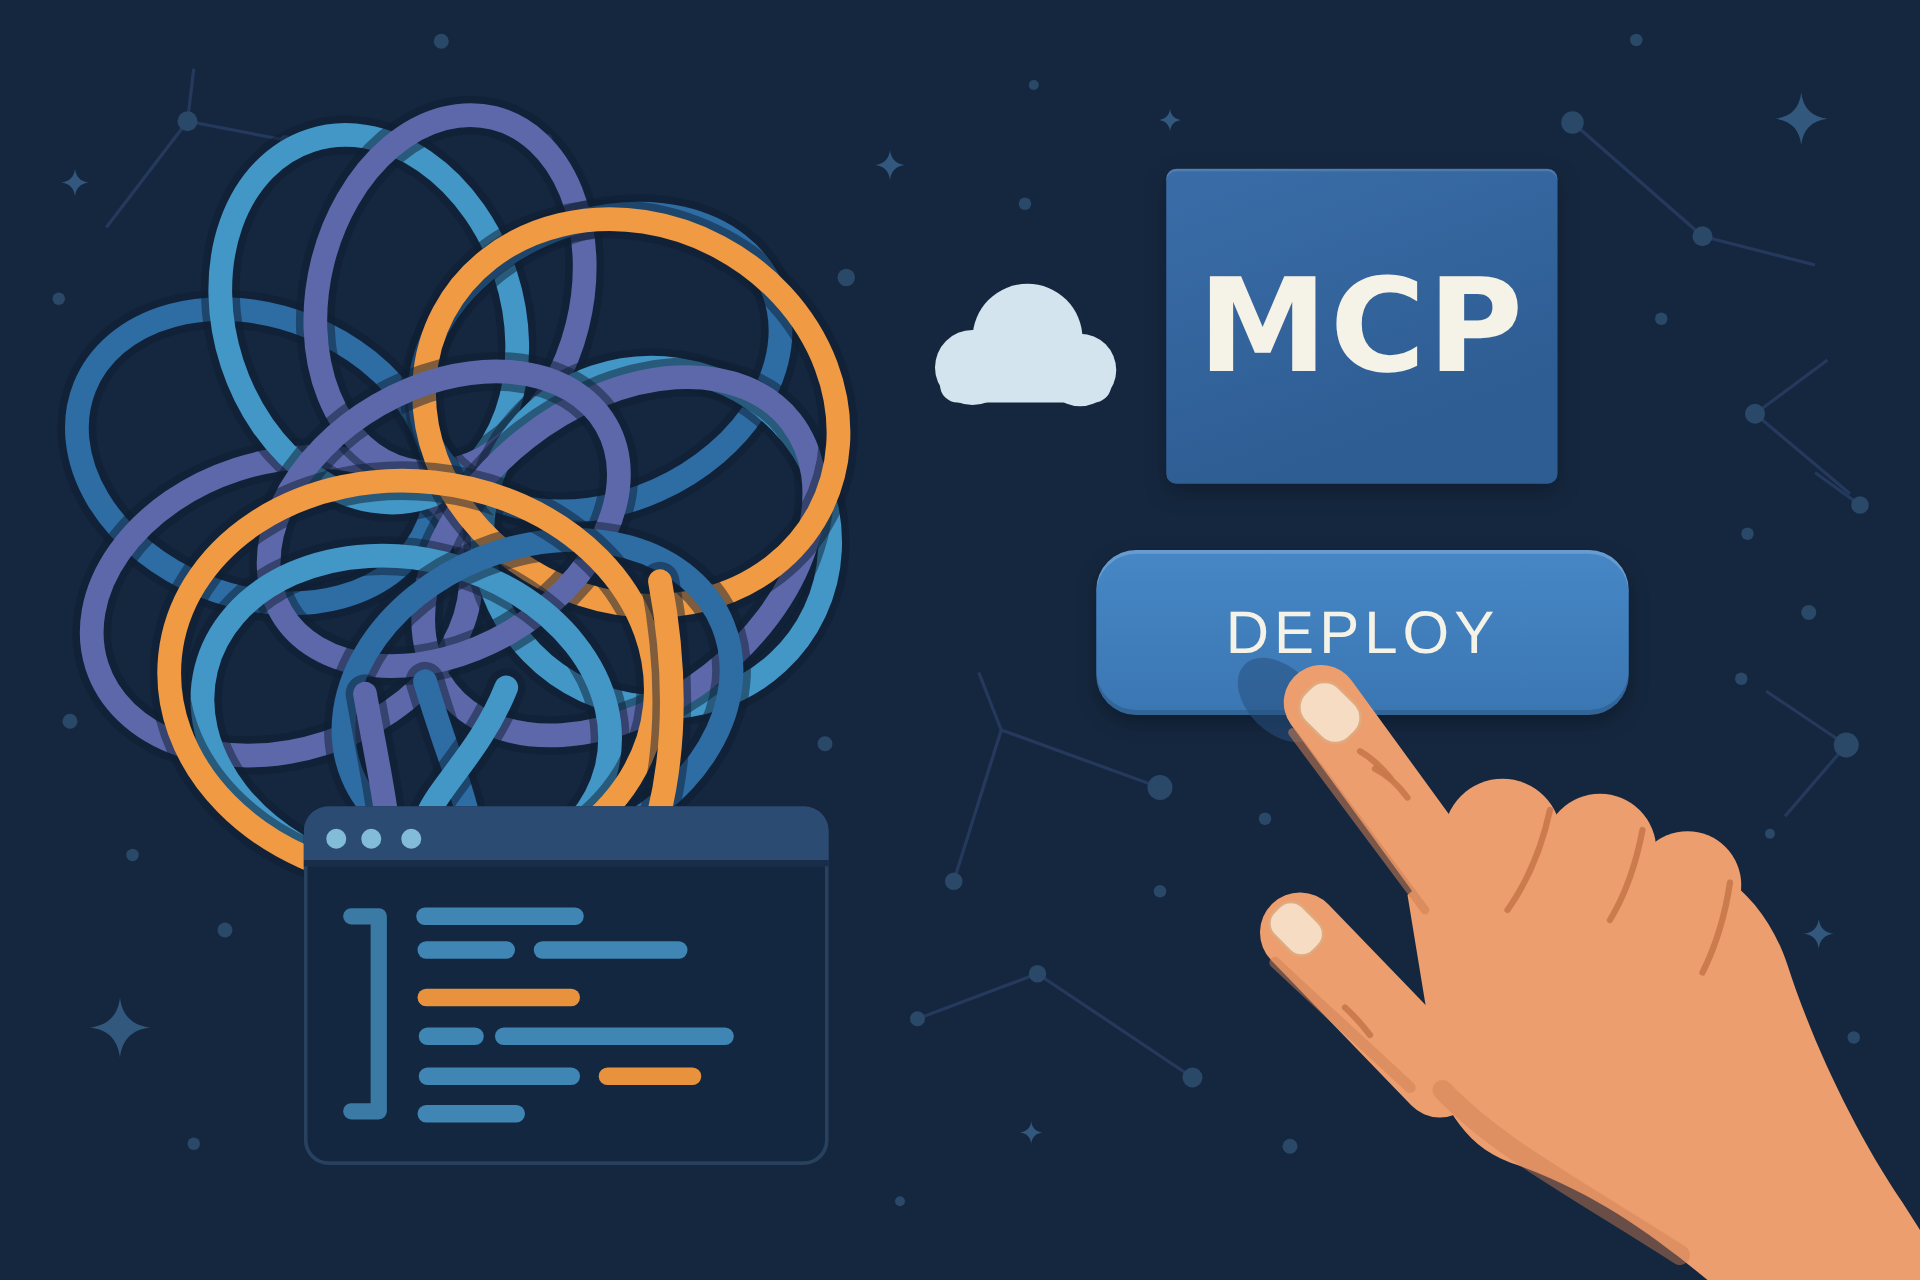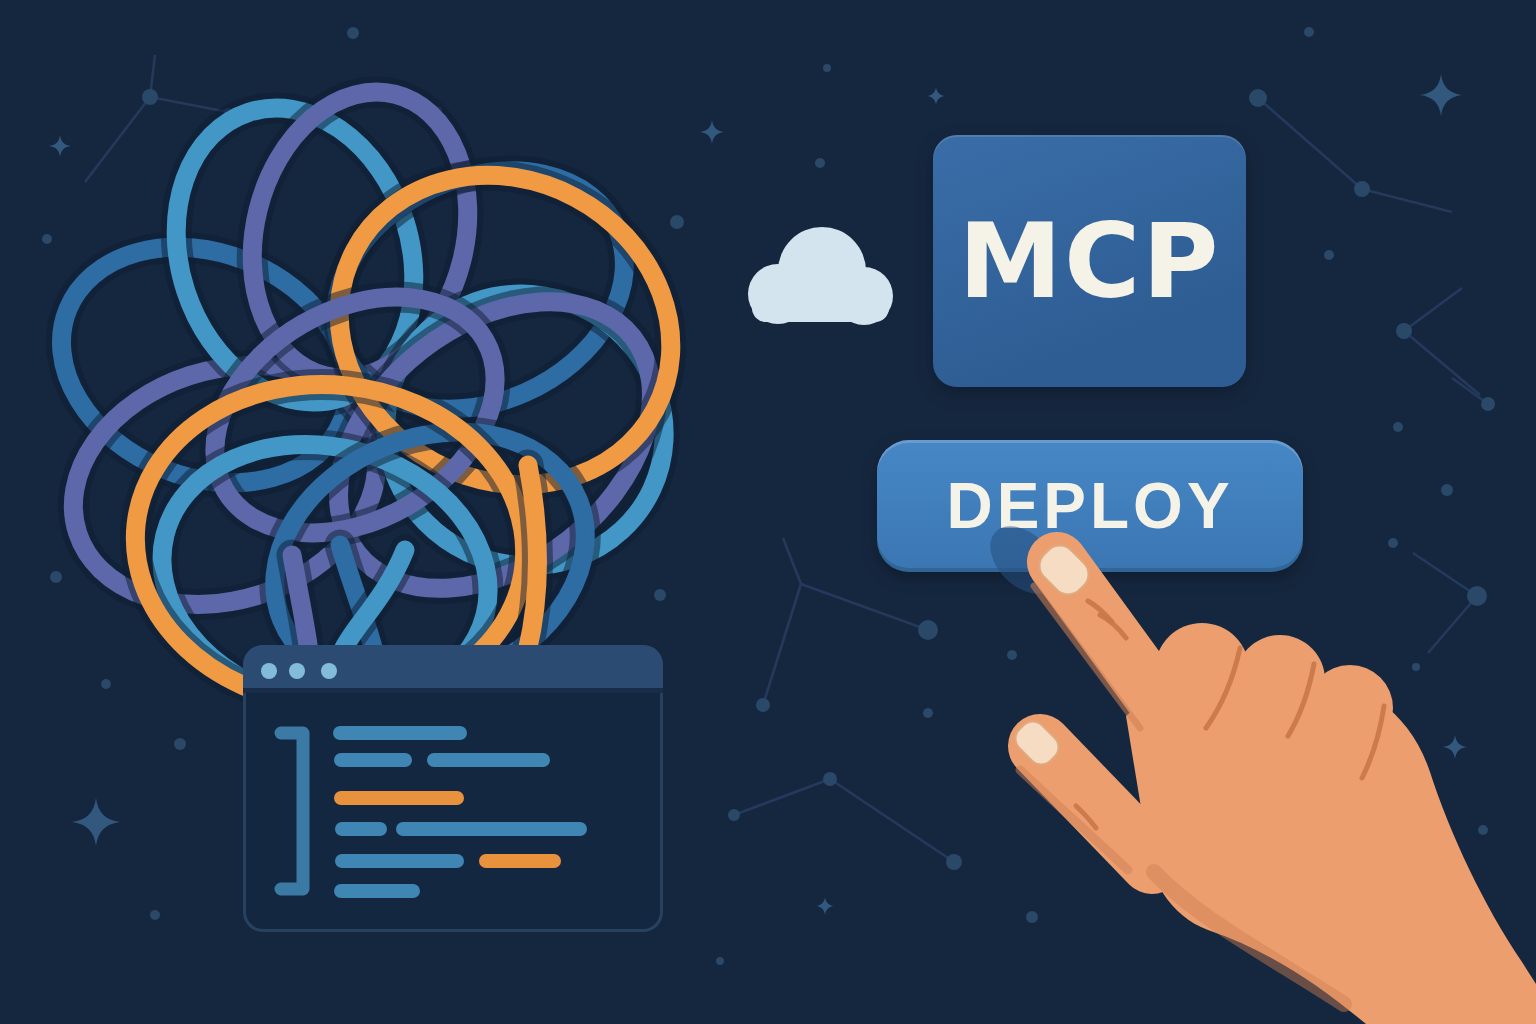--- a/index.html
+++ b/index.html
@@ -32,30 +32,30 @@
     background:var(--window-bg);border-radius:20px;overflow:hidden;
     box-shadow:inset 0 0 0 3px rgba(110,160,205,.22)}
   .titlebar{position:absolute;left:0;top:0;width:100%;height:48px;background:var(--window-titlebar);
     border-bottom:5px solid rgba(9,22,40,.55)}
   .win-dot{position:absolute;top:18px;width:16px;height:16px;border-radius:50%;background:var(--window-dot)}
   .win-dot.d1{left:18px}.win-dot.d2{left:46px}.win-dot.d3{left:78px}
   .code-blue{fill:var(--code-blue)} .code-orange{fill:var(--code-orange)}
   .bracket{fill:none;stroke:var(--code-bracket);stroke-width:13;stroke-linecap:round;stroke-linejoin:round}
 
   
-  .mcp-badge{position:absolute;left:933px;top:135px;width:313px;height:252px;border-radius:24px;
+  .mcp-badge{position:absolute;left:933px;top:135px;width:313px;height:252px;border-radius:8px;
     background:linear-gradient(160deg,var(--mcp-badge-bg-light) 0%,var(--mcp-badge-bg) 75%);
     display:flex;align-items:center;justify-content:center;
     box-shadow:inset 0 2px 0 rgba(255,255,255,.12), 0 6px 18px rgba(0,0,0,.25)}
   .mcp-badge span{color:var(--button-text);font-size:104px;font-weight:700;letter-spacing:2px}
   .deploy-btn{position:absolute;left:877px;top:440px;width:426px;height:132px;border:none;border-radius:32px;
     background:linear-gradient(180deg,var(--deploy-bg-light) 0%,var(--deploy-bg) 100%);
     display:flex;align-items:center;justify-content:center;cursor:pointer;
     box-shadow:inset 0 3px 0 rgba(255,255,255,.18), inset 0 -4px 0 rgba(0,0,0,.15), 0 6px 16px rgba(0,0,0,.28)}
-  .deploy-btn span{color:var(--button-text);font-size:64px;font-weight:700;letter-spacing:4px}
+  .deploy-btn span{color:var(--button-text);font-size:48px;font-weight:400;letter-spacing:4px}
 
   
   .skin-fill{fill:var(--skin)}
   .skin-stroke{fill:none;stroke:var(--skin);stroke-linecap:round}
   .shade{fill:none;stroke:var(--skin-shadow);stroke-linecap:round}
   .crease{fill:none;stroke:var(--skin-crease);stroke-width:5;stroke-linecap:round;opacity:.9}
   .nail{fill:var(--nail);stroke:var(--nail-edge);stroke-width:2}
 </style>
 </head>
 <body>

